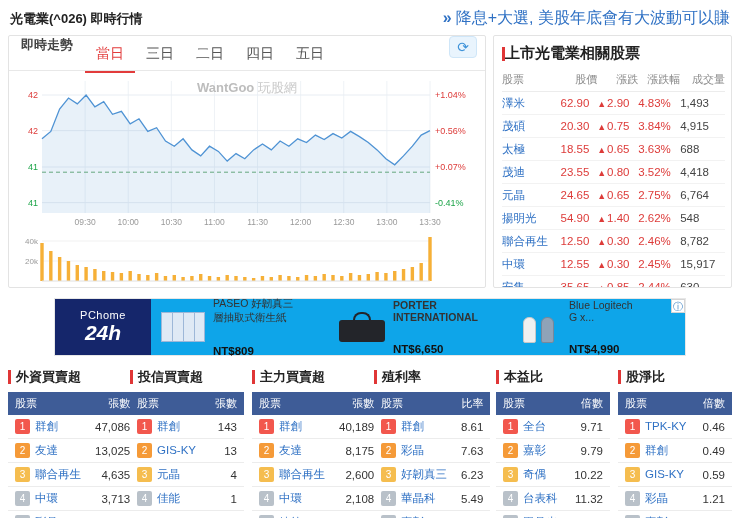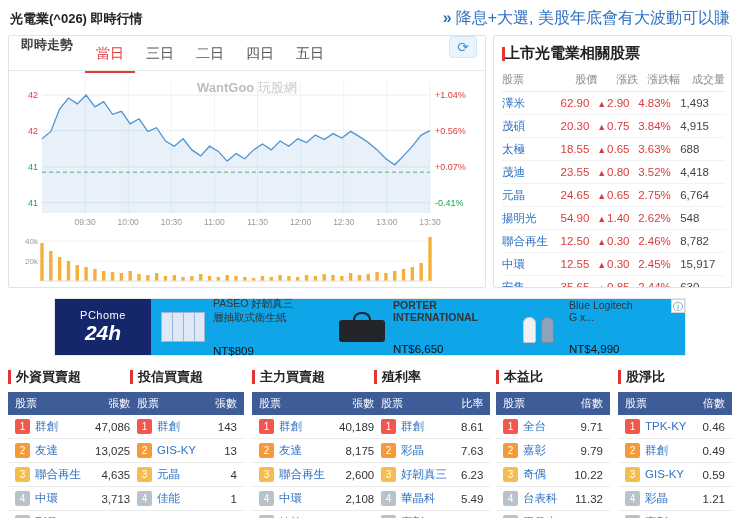--- a/index.html
+++ b/index.html
@@ -45,21 +45,21 @@
   
   .ad { position:relative; width:632px; height:58px; margin:10px auto 0 auto; border:1px solid #e7e7e7; background:#0ea5e9;
         display:flex; align-items:center; cursor:pointer; }
   .ad-brand { width:96px; height:100%; background:#15266b; color:#fff; display:flex; flex-direction:column;
               align-items:center; justify-content:center; }
   .ad-brand .b1 { font-size:11px; letter-spacing:.5px; }
   .ad-brand .b2 { font-size:21px; font-weight:bold; font-style:italic; color:#fff; }
   .ad-prod { display:flex; align-items:center; gap:8px; padding:0 10px; flex:1; }
   .ad-txt .l1 { font-size:10.5px; color:#333; }
   .ad-txt .l2 { font-size:10.5px; color:#333; }
-  .ad-txt .pr { font-size:11.5px; font-weight:normal; color:#111; margin-top:20px; }
+  .ad-txt .pr { font-size:11.5px; font-weight:bold; color:#111; margin-top:20px; }
   .ad-img-tissue { width:44px; height:30px; background:repeating-linear-gradient(90deg,#dfe9f5 0 10px,#9db7d8 10px 11px),
                    repeating-linear-gradient(0deg,rgba(157,183,216,.6) 0 1px,transparent 1px 10px); border:1px solid #9db7d8; }
   .ad-img-bag { width:46px; height:30px; position:relative; }
   .ad-img-bag .body { position:absolute; bottom:0; width:46px; height:22px; background:#23252a; border-radius:3px; }
   .ad-img-bag .handle { position:absolute; top:0; left:14px; width:18px; height:12px; border:2.5px solid #23252a;
                         border-bottom:none; border-radius:8px 8px 0 0; }
   .ad-img-mics { width:44px; height:32px; position:relative; }
   .ad-img-mics .m1,.ad-img-mics .m2 { position:absolute; bottom:0; width:13px; height:26px; border-radius:6px 6px 2px 2px; }
   .ad-img-mics .m1 { left:6px; background:#f0f0f0; border:1px solid #c8c8c8; }
   .ad-img-mics .m2 { left:24px; background:#8fa3b8; border:1px solid #75889c; }

